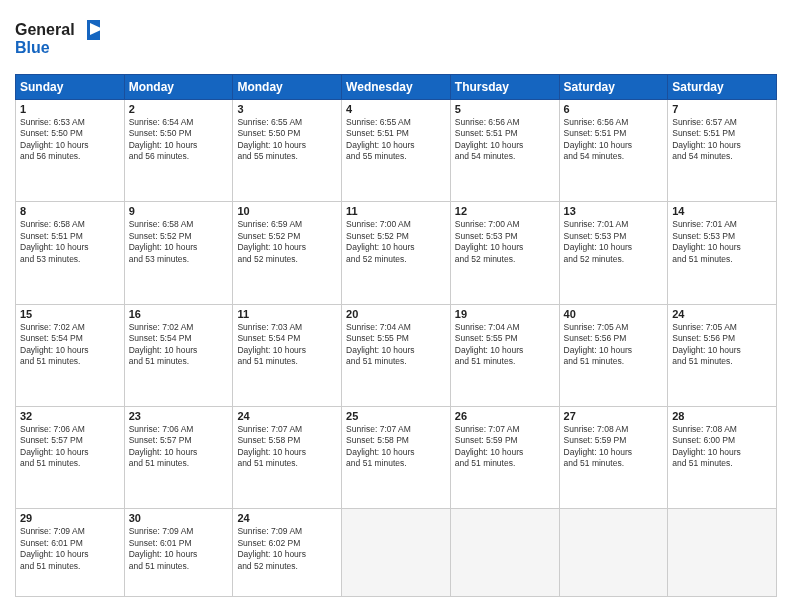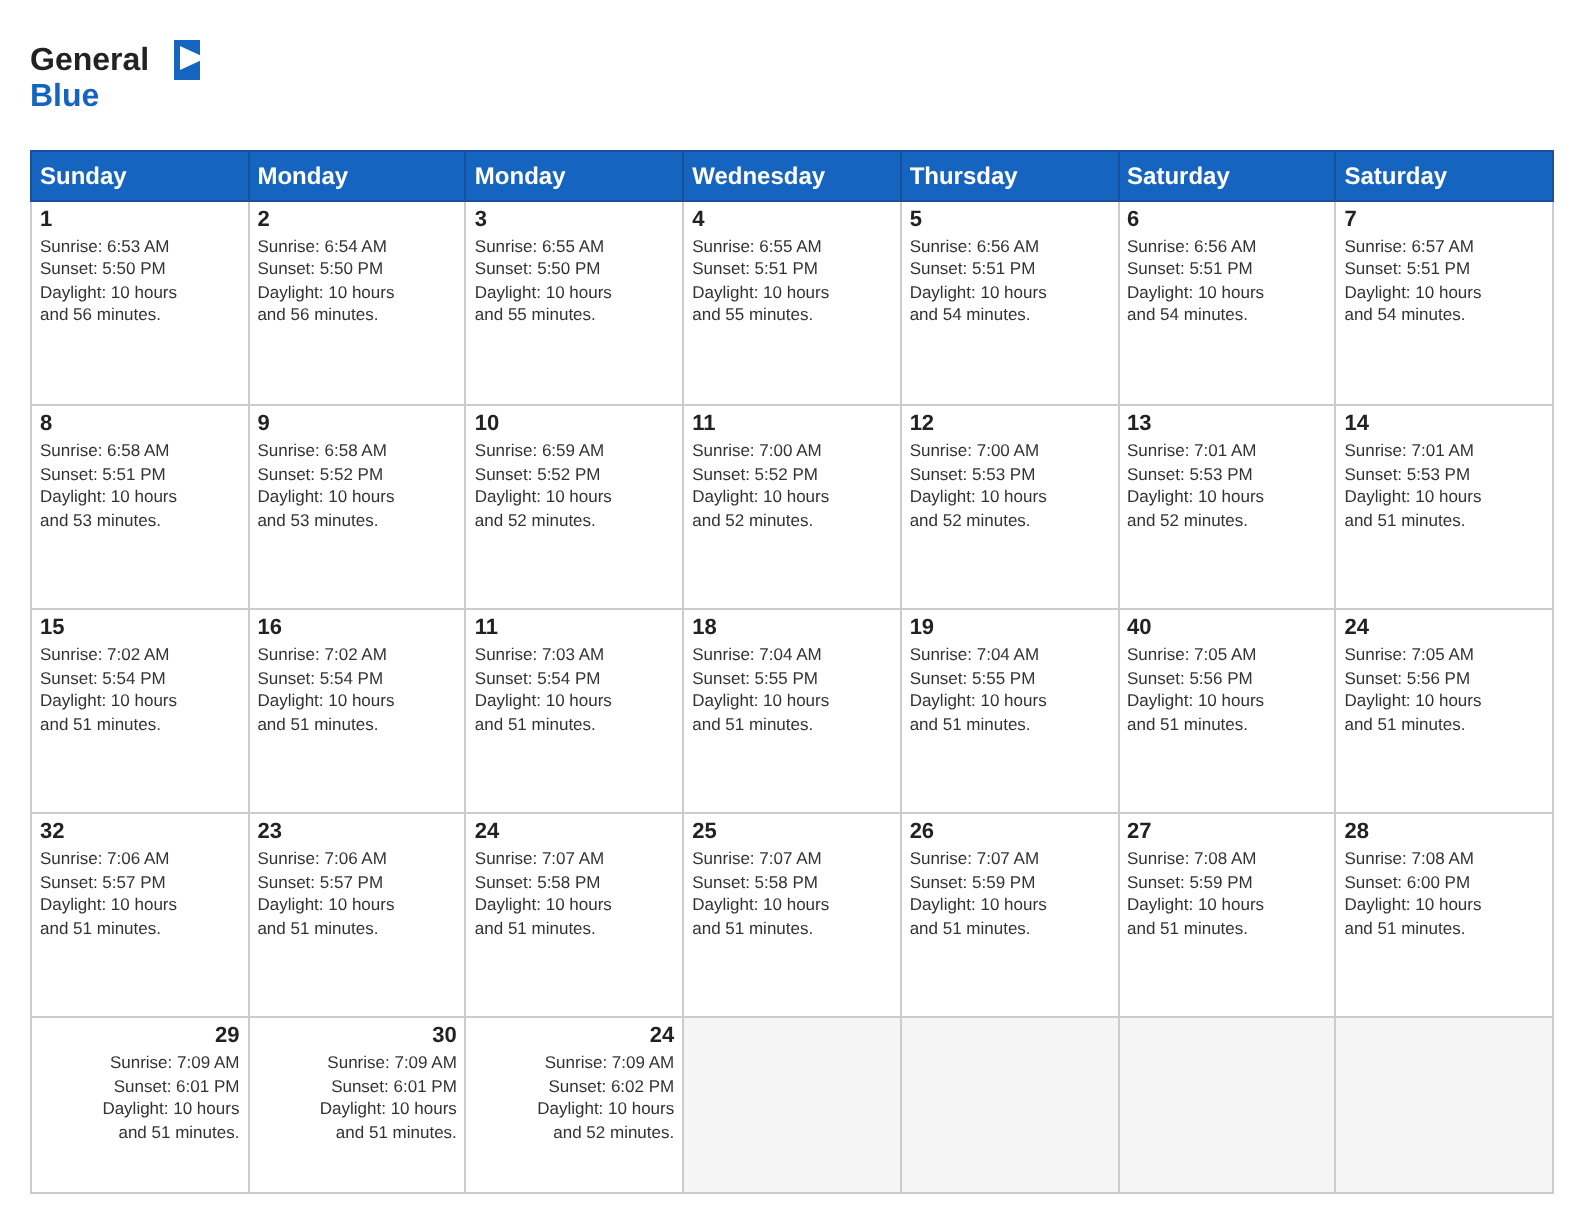--- a/index.html
+++ b/index.html
@@ -62,21 +62,20 @@
       font-size: 9px;
       color: #333;
       background: #fff;
       height: 78px;
     }
     .calendar td.empty {
       background: #f5f5f5;
     }
     .calendar tr:last-child td {
       height: 65px;
-      text-align: right;
     }
     .day-num {
       font-size: 11px;
       font-weight: bold;
       color: #222;
       display: block;
       margin-bottom: 2px;
     }
     .cell-text {
       font-size: 8.5px;
@@ -185,21 +184,21 @@
           </td>
           <td>
             <span class="day-num">16</span>
             <div class="cell-text">Sunrise: 7:02 AM<br>Sunset: 5:54 PM<br>Daylight: 10 hours<br>and 51 minutes.</div>
           </td>
           <td>
             <span class="day-num">11</span>
             <div class="cell-text">Sunrise: 7:03 AM<br>Sunset: 5:54 PM<br>Daylight: 10 hours<br>and 51 minutes.</div>
           </td>
           <td>
-            <span class="day-num">18</span>
+            <span class="day-num">20</span>
             <div class="cell-text">Sunrise: 7:04 AM<br>Sunset: 5:55 PM<br>Daylight: 10 hours<br>and 51 minutes.</div>
           </td>
           <td>
             <span class="day-num">19</span>
             <div class="cell-text">Sunrise: 7:04 AM<br>Sunset: 5:55 PM<br>Daylight: 10 hours<br>and 51 minutes.</div>
           </td>
           <td>
             <span class="day-num">40</span>
             <div class="cell-text">Sunrise: 7:05 AM<br>Sunset: 5:56 PM<br>Daylight: 10 hours<br>and 51 minutes.</div>
           </td>

